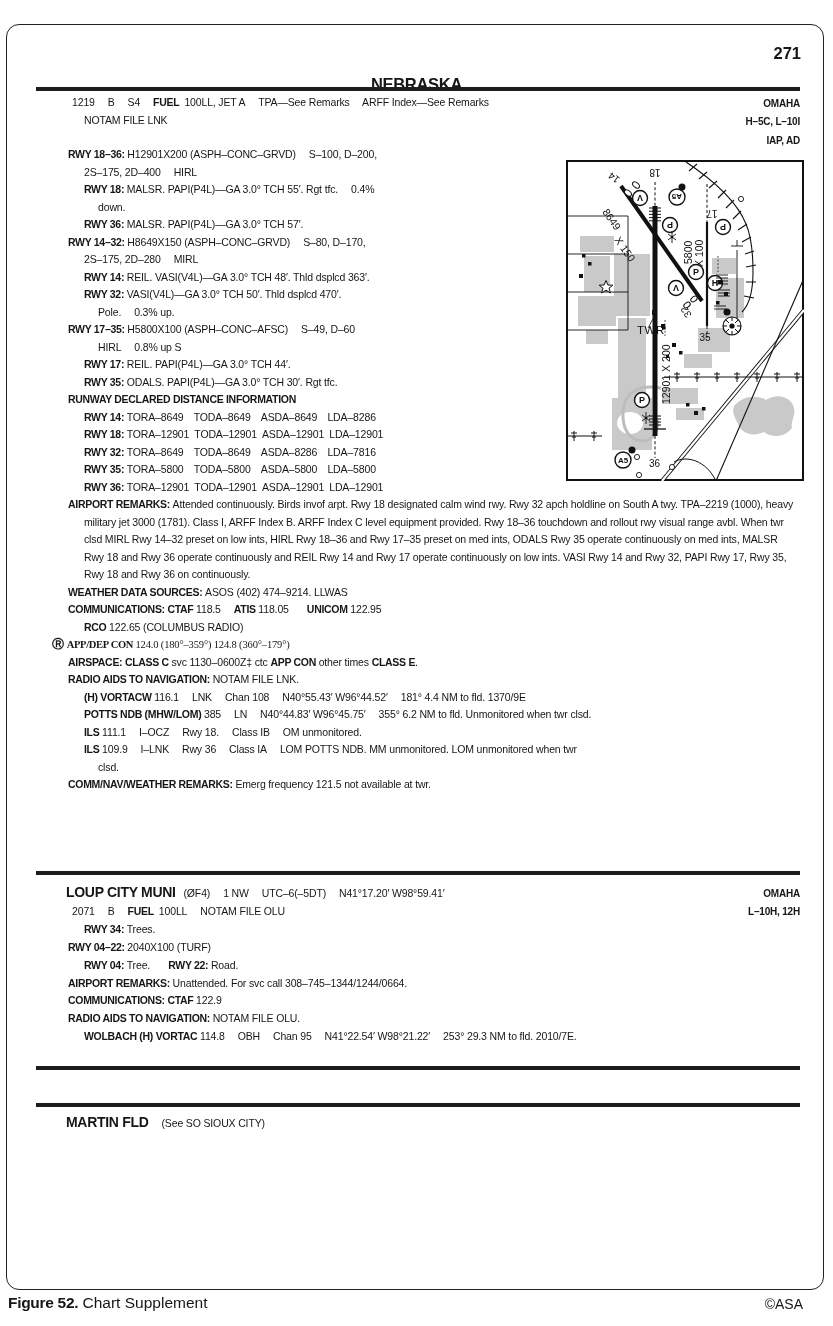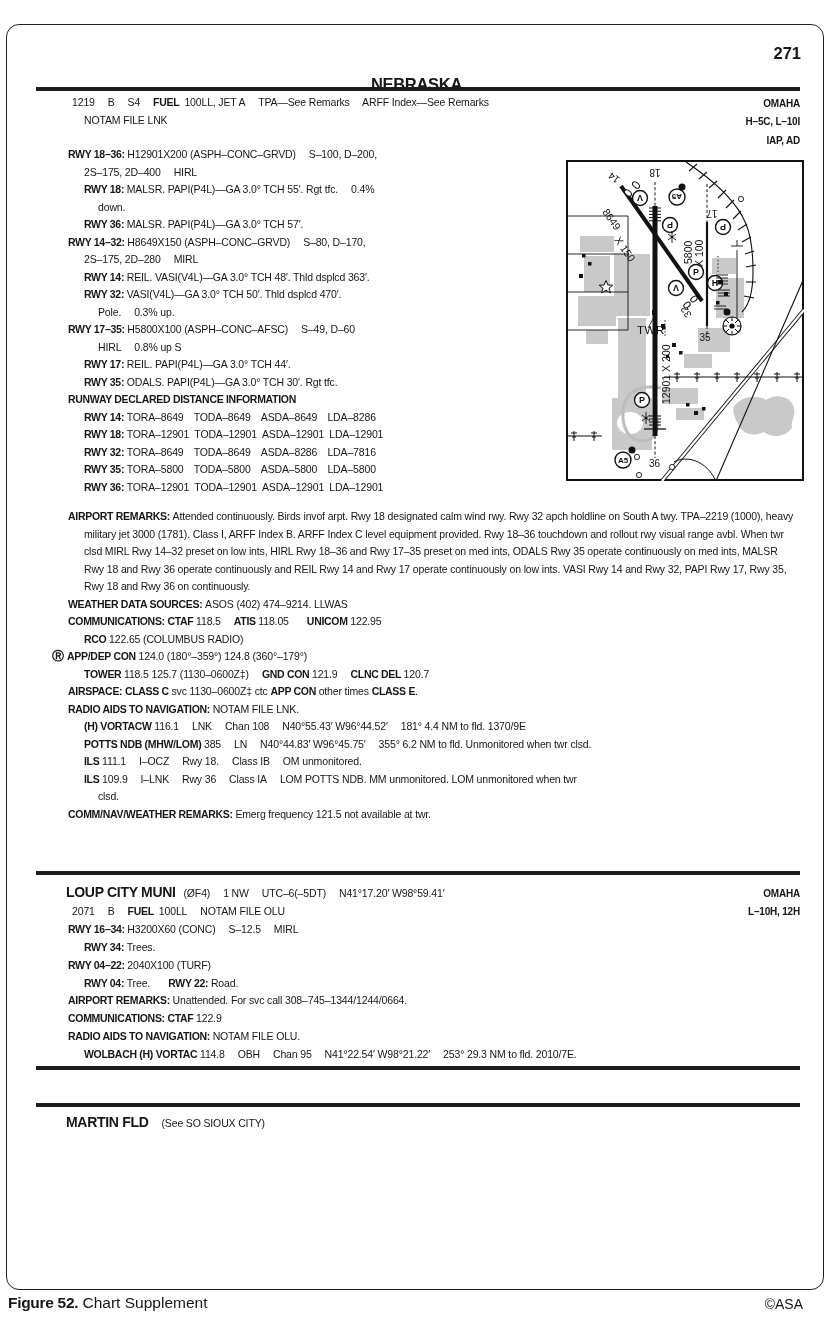--- a/index.html
+++ b/index.html
@@ -19,22 +19,22 @@
   .e-loup .lines{line-height:17.9px;}
   .e-martin .lines{line-height:17px;margin-top:36px;}
   .ln{white-space:pre-wrap;}
   .i-h0{padding-left:30px;}
   .i-h1{padding-left:36px;}
   .i-h2{padding-left:48px;}
   .i-a{padding-left:32px;}
   .i-a2{padding-left:48px;}
   .i-b{padding-left:48px;}
   .i-b2{padding-left:62px;}
-  .i-r{padding-left:16px;}
-  .i-p{padding-left:48px;text-indent:-16px;margin-top:12px;}
+  .i-r{padding-left:16px;font-family:Liberation Serif, serif;}
+  .i-p{padding-left:48px;text-indent:-16px;}
   .gap1{margin-top:17px;}
   .s-b{font-weight:bold;letter-spacing:-0.3px;}
   .s-nm{font-weight:bold;font-size:14px;letter-spacing:-0.3px;}
   .s-r{font-weight:bold;font-size:12px;}
   .diagram{position:absolute;left:566px;top:160px;width:238px;height:321px;}
   .footer-caption{position:absolute;left:8px;top:1294px;font-size:15.5px;}
   .footer-copy{position:absolute;right:30px;top:1296px;font-size:14px;}
   svg text{font-family:"Liberation Sans","DejaVu Sans",sans-serif;fill:#111;}
 </style>
 </head>
@@ -76,41 +76,39 @@
       <div class="ln i-b"><span class="s-b">RWY 14: </span><span class="s-n">TORA–8649  TODA–8649  ASDA–8649  LDA–8286</span></div>
       <div class="ln i-b"><span class="s-b">RWY 18: </span><span class="s-n">TORA–12901 TODA–12901 ASDA–12901 LDA–12901</span></div>
       <div class="ln i-b"><span class="s-b">RWY 32: </span><span class="s-n">TORA–8649  TODA–8649  ASDA–8286  LDA–7816</span></div>
       <div class="ln i-b"><span class="s-b">RWY 35: </span><span class="s-n">TORA–5800  TODA–5800  ASDA–5800  LDA–5800</span></div>
       <div class="ln i-b"><span class="s-b">RWY 36: </span><span class="s-n">TORA–12901 TODA–12901 ASDA–12901 LDA–12901</span></div>
       <div class="ln i-p"><span class="s-b">AIRPORT REMARKS: </span><span class="s-n">Attended continuously. Birds invof arpt. Rwy 18 designated calm wind rwy. Rwy 32 apch holdline on South A twy. TPA–2219 (1000), heavy military jet 3000 (1781). Class I, ARFF Index B. ARFF Index C level equipment provided. Rwy 18–36 touchdown and rollout rwy visual range avbl. When twr clsd MIRL Rwy 14–32 preset on low ints, HIRL Rwy 18–36 and Rwy 17–35 preset on med ints, ODALS Rwy 35 operate continuously on med ints, MALSR Rwy 18 and Rwy 36 operate continuously and REIL Rwy 14 and Rwy 17 operate continuously on low ints. VASI Rwy 14 and Rwy 32, PAPI Rwy 17, Rwy 35, Rwy 18 and Rwy 36 on continuously.</span></div>
       <div class="ln i-a"><span class="s-b">WEATHER DATA SOURCES: </span><span class="s-n">ASOS (402) 474–9214. LLWAS</span></div>
       <div class="ln i-a"><span class="s-b">COMMUNICATIONS: CTAF </span><span class="s-n">118.5   </span><span class="s-b">ATIS </span><span class="s-n">118.05    </span><span class="s-b">UNICOM </span><span class="s-n">122.95</span></div>
       <div class="ln i-b"><span class="s-b">RCO </span><span class="s-n">122.65 (COLUMBUS RADIO)</span></div>
       <div class="ln i-r"><span class="s-r">Ⓡ </span><span class="s-b">APP/DEP CON </span><span class="s-n">124.0 (180°–359°) 124.8 (360°–179°)</span></div>
-      <div class="ln i-b"><span class="s-b">TOWER </span><span class="s-n">118.5 125.7 (1130–0600Z‡)   </span><span class="s-b">GND CON </span><span class="s-n">121.9   </span><span class="s-b">CLNC DEL </span><span class="s-n">120.7</span></div>
       <div class="ln i-a"><span class="s-b">AIRSPACE: CLASS C </span><span class="s-n">svc 1130–0600Z‡ ctc </span><span class="s-b">APP CON </span><span class="s-n">other times </span><span class="s-b">CLASS E</span><span class="s-n">.</span></div>
       <div class="ln i-a"><span class="s-b">RADIO AIDS TO NAVIGATION: </span><span class="s-n">NOTAM FILE LNK.</span></div>
       <div class="ln i-b"><span class="s-b">(H) VORTACW </span><span class="s-n">116.1   LNK   Chan 108   N40°55.43′ W96°44.52′   181° 4.4 NM to fld. 1370/9E</span></div>
       <div class="ln i-b"><span class="s-b">POTTS NDB (MHW/LOM) </span><span class="s-n">385   LN   N40°44.83′ W96°45.75′   355° 6.2 NM to fld. Unmonitored when twr clsd.</span></div>
       <div class="ln i-b"><span class="s-b">ILS </span><span class="s-n">111.1   I–OCZ   Rwy 18.   Class IB   OM unmonitored.</span></div>
       <div class="ln i-b"><span class="s-b">ILS </span><span class="s-n">109.9   I–LNK   Rwy 36   Class IA   LOM POTTS NDB. MM unmonitored. LOM unmonitored when twr</span></div>
       <div class="ln i-b2"><span class="s-n">clsd.</span></div>
       <div class="ln i-a"><span class="s-b">COMM/NAV/WEATHER REMARKS: </span><span class="s-n">Emerg frequency 121.5 not available at twr.</span></div>
     </div>
 </section>
 
 <section class="entry e-loup" style="top:884px">
   <div class="entry-right">
       <div class="rline">OMAHA</div>
       <div class="rline">L–10H, 12H</div>
     </div>
   <div class="lines">
       <div class="ln i-h0"><span class="s-nm">LOUP CITY MUNI</span><span class="s-n">  (ØF4)   1 NW   UTC–6(–5DT)   N41°17.20′ W98°59.41′</span></div>
       <div class="ln i-h1"><span class="s-n">2071   B   </span><span class="s-b">FUEL</span><span class="s-n"> 100LL   NOTAM FILE OLU</span></div>
-      <div class="ln i-a"><span class="s-b">RWY 16–34: </span><span class="s-n">H3200X60 (CONC)   S–12.5   MIRL</span></div>
       <div class="ln i-b"><span class="s-b">RWY 34: </span><span class="s-n">Trees.</span></div>
       <div class="ln i-a"><span class="s-b">RWY 04–22: </span><span class="s-n">2040X100 (TURF)</span></div>
       <div class="ln i-b"><span class="s-b">RWY 04: </span><span class="s-n">Tree.    </span><span class="s-b">RWY 22: </span><span class="s-n">Road.</span></div>
       <div class="ln i-a"><span class="s-b">AIRPORT REMARKS: </span><span class="s-n">Unattended. For svc call 308–745–1344/1244/0664.</span></div>
       <div class="ln i-a"><span class="s-b">COMMUNICATIONS: CTAF </span><span class="s-n">122.9</span></div>
       <div class="ln i-a"><span class="s-b">RADIO AIDS TO NAVIGATION: </span><span class="s-n">NOTAM FILE OLU.</span></div>
       <div class="ln i-b"><span class="s-b">WOLBACH (H) VORTAC </span><span class="s-n">114.8   OBH   Chan 95   N41°22.54′ W98°21.22′   253° 29.3 NM to fld. 2010/7E.</span></div>
     </div>
 </section>
 

